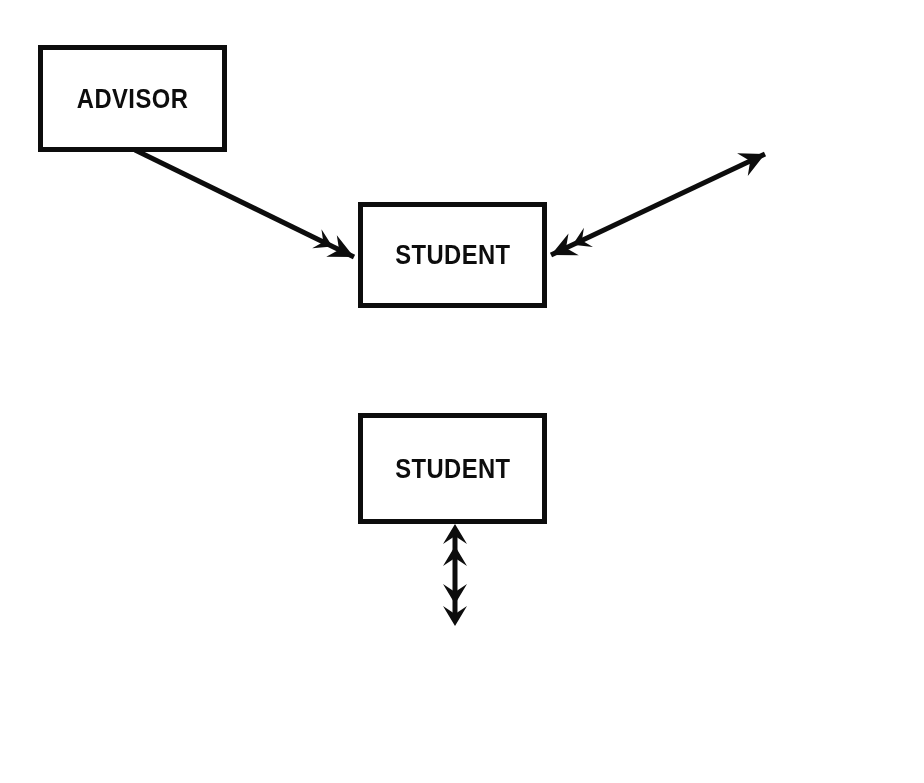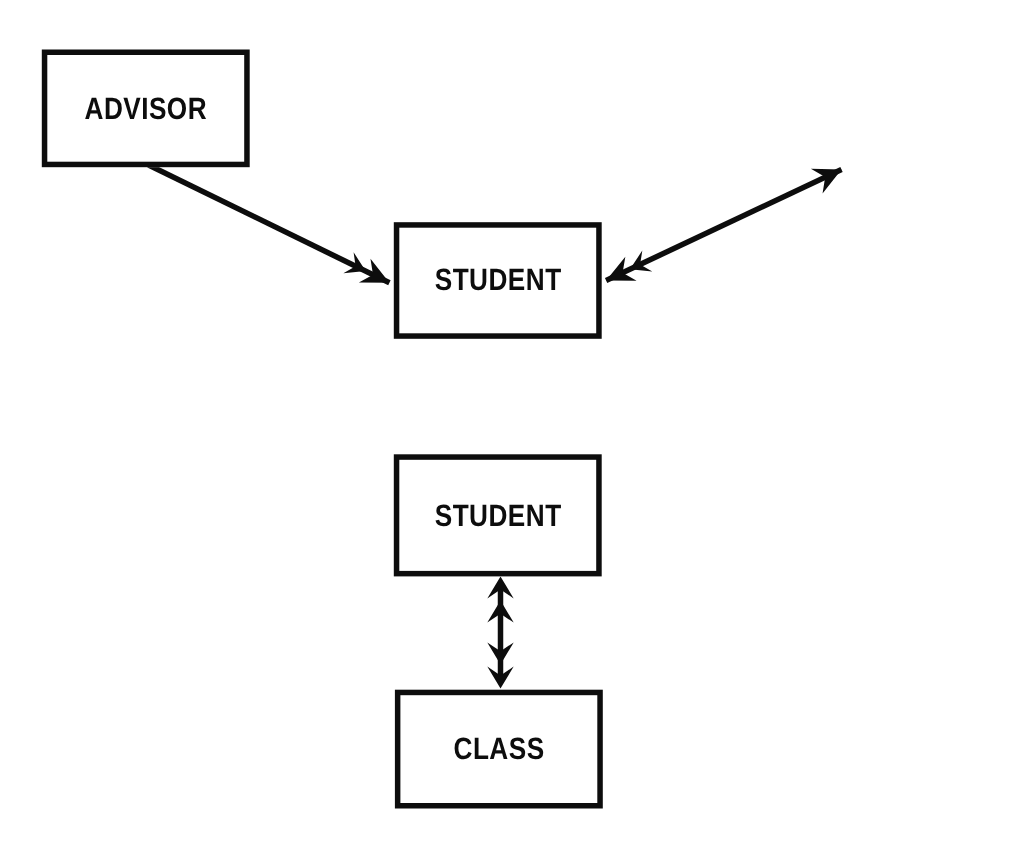--- a/index.html
+++ b/index.html
@@ -77,17 +77,14 @@
 
 
   <div class="node student-top">
     <span>STUDENT</span>
   </div>
 
   <div class="node student-bottom">
     <span>STUDENT</span>
   </div>
 
-  <div class="node class-box">
-    <span>CLASS</span>
-  </div>
 
 </div>
 
 </body></html>

